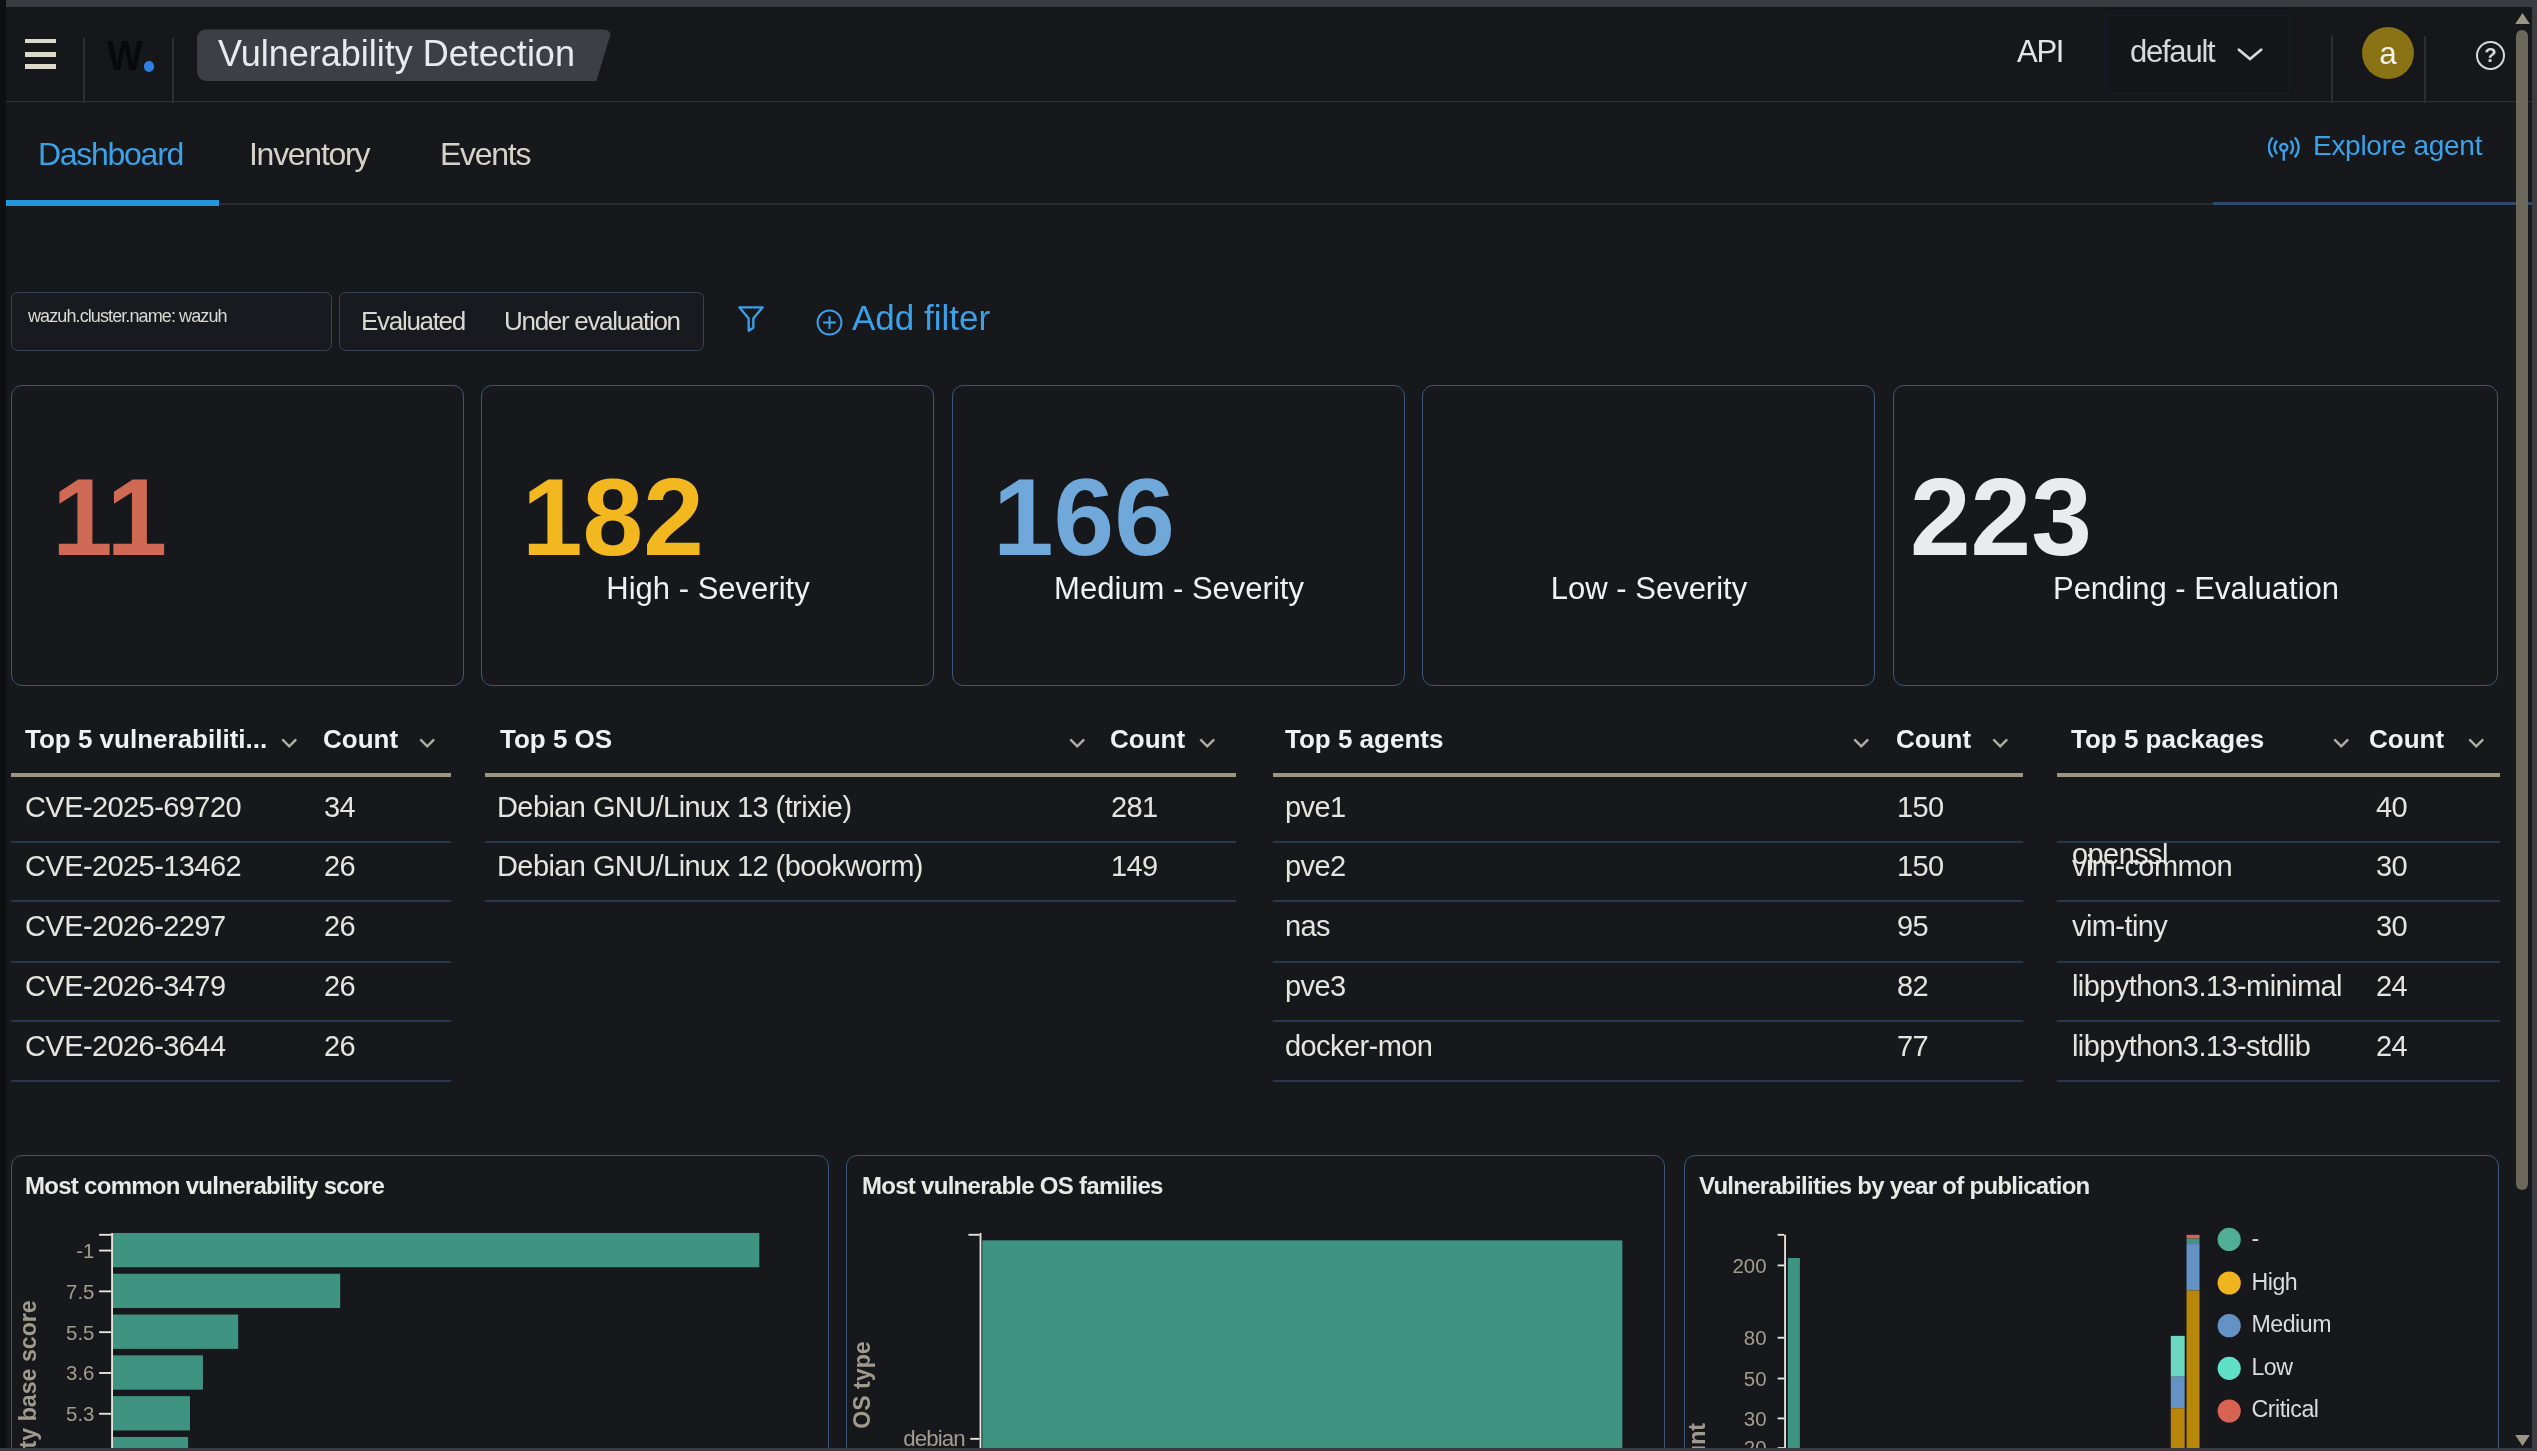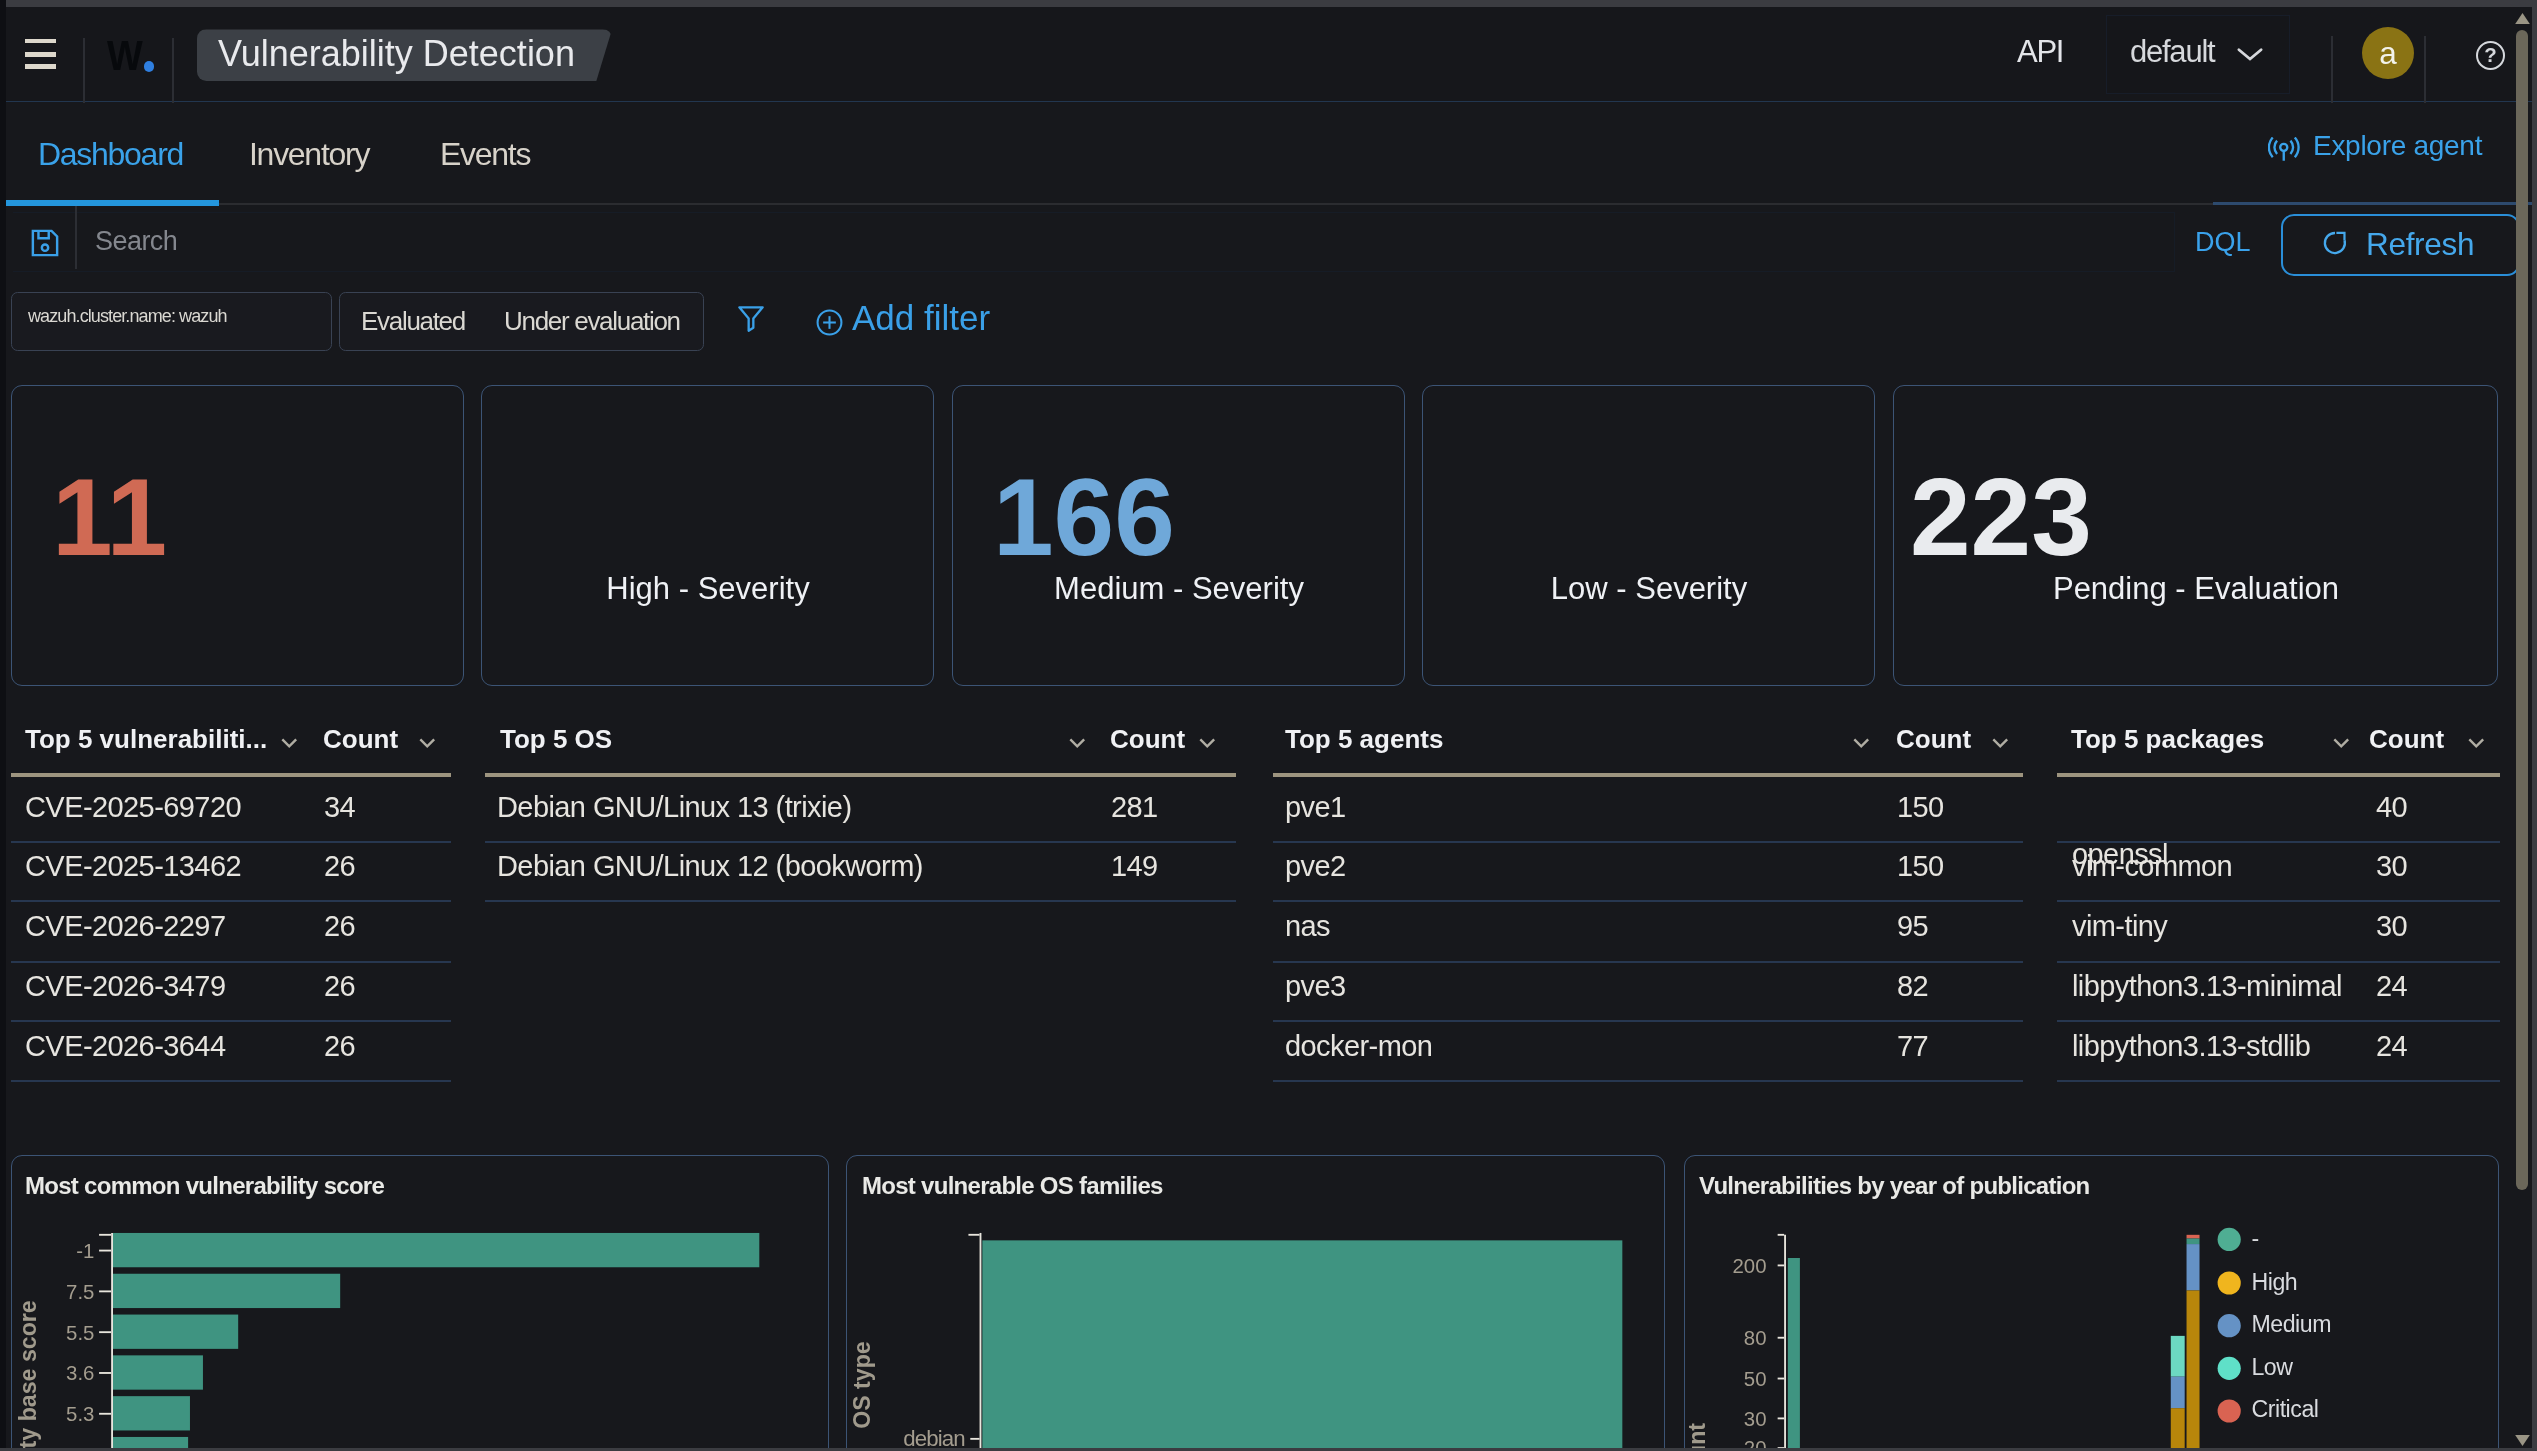--- a/index.html
+++ b/index.html
@@ -62,41 +62,20 @@
       <line x1="20" y1="17.5" x2="20" y2="30"></line>
       <path d="M11.5 4.5 A12.5 12.5 0 0 0 11.5 21.5"></path>
       <path d="M28.5 4.5 A12.5 12.5 0 0 1 28.5 21.5"></path>
       <path d="M6 0.5 A18.5 18.5 0 0 0 6 25.5"></path>
       <path d="M34 0.5 A18.5 18.5 0 0 1 34 25.5"></path>
     </g>
   </svg>
   <div class="abs" style="left:2313px;top:25px;font-size:28px;letter-spacing:-0.01em;color:#3aa2e9">Explore agent</div>
 </div>
 
-<div class="abs" style="left:0;top:206px;width:2532px;height:66px;">
-  <div class="abs" style="left:13px;top:5.6px;width:2162px;height:60px;border:0.9px solid #161c26;border-left:none"></div>
-
-  <svg class="abs" style="left:31px;top:23px" width="28" height="28" viewBox="0 0 30 30">
-    <g stroke="#3aa0e8" stroke-width="2.6" fill="none">
-      <path d="M2 2 H22 L28 8 V28 H2 Z"></path>
-      <path d="M8 2 V10 H19 V2"></path>
-      <circle cx="15" cy="20" r="3.4"></circle>
-    </g>
-  </svg>
-  <div class="vline" style="left:75px;top:0px;height:63px;background:#2c2e34"></div>
-  <div class="abs" style="left:95px;top:19.5px;font-size:27px;letter-spacing:-0.02em;color:#84878e">Search</div>
-  <div class="abs" style="left:2195px;top:21.3px;font-size:27px;color:#3aa2eb">DQL</div>
-
-  <div class="abs" style="left:2281px;top:8.3px;width:239px;height:62px;border:2.3px solid #2a8ed8;border-radius:13px"></div>
-  <svg class="abs" style="left:2322px;top:24px" width="26" height="26" viewBox="0 0 28 28">
-    <path d="M24.3 11.2 A10.8 10.8 0 1 1 14 3.2" fill="none" stroke="#45a8ec" stroke-width="2.5"></path>
-    <path d="M15.5 3.2 H24.2 V11.2" fill="none" stroke="#45a8ec" stroke-width="2.4"></path>
-  </svg>
-  <div class="abs" style="left:2366px;top:20.4px;font-size:31.5px;letter-spacing:-0.01em;color:#45a8ec">Refresh</div>
-</div>
 
 <div class="abs" style="left:0;top:272px;width:2532px;height:102px;">
   <div class="abs" style="left:11px;top:19.5px;width:321px;height:59px;border:1.9px solid #394253;border-radius:6.5px;background:#191a1f"></div>
   <div class="abs" style="left:28px;top:34px;font-size:18px;letter-spacing:-0.05em;color:#dad8d2">wazuh.cluster.name: wazuh</div>
   <div class="abs" style="left:339px;top:19.5px;width:365px;height:59px;border:1.9px solid #394253;border-radius:6.5px;background:#191a1f"></div>
   <div class="abs" style="left:361px;top:34px;font-size:26px;letter-spacing:-0.05em;color:#dad8d2">Evaluated</div>
   <div class="abs" style="left:504px;top:34px;font-size:26px;letter-spacing:-0.05em;color:#dad8d2">Under evaluation</div>
 
   <svg class="abs" style="left:737px;top:33px" width="28" height="28" viewBox="0 0 30 30">
     <path d="M2.5 2.5 H27.5 L17.5 14.5 V24.5 L12.5 27.5 V14.5 Z" fill="none" stroke="#3aa0e8" stroke-width="2.5" stroke-linejoin="round"></path>
@@ -116,20 +95,21 @@
   <div class="abs card" style="left:952px;top:385px;width:453px;height:301px;"></div>
   <div class="abs card" style="left:1422px;top:385px;width:453px;height:301px;"></div>
   <div class="abs card" style="left:1893px;top:385px;width:605px;height:301px;"></div>
 </div>
 <style>
 .card { border:1.9px solid #3c5475; border-radius:11px; background:#17181c; }
 .bignum { position:absolute; width:371px; font-size:109px; font-weight:700; letter-spacing:0; }
 .cardlab { position:absolute; width:464px; text-align:center; font-size:31px; color:#eff1f5; }
 </style>
 <div class="bignum" style="left:52px;top:454px;color:#d06a54">11</div>
+<div class="bignum" style="left:522px;top:454px;color:#f3b81f">182</div>
 <div class="bignum" style="left:993px;top:454px;color:#6fa8d9">166</div>
 <div class="bignum" style="left:1910px;top:454px;color:#e9ebee">223</div>
 <div class="cardlab" style="left:476px;top:571px;">High - Severity</div>
 <div class="cardlab" style="left:947px;top:571px;">Medium - Severity</div>
 <div class="cardlab" style="left:1417px;top:571px;">Low - Severity</div>
 <div class="cardlab" style="left:1964px;top:571px;">Pending - Evaluation</div>
 
 <style>
 .th { position:absolute; top:724px; font-size:26px; font-weight:700; color:#f0f1f4; white-space:nowrap; }
 .td { position:absolute; font-size:29px; letter-spacing:-0.02em; color:#e6e4df; white-space:nowrap; }

